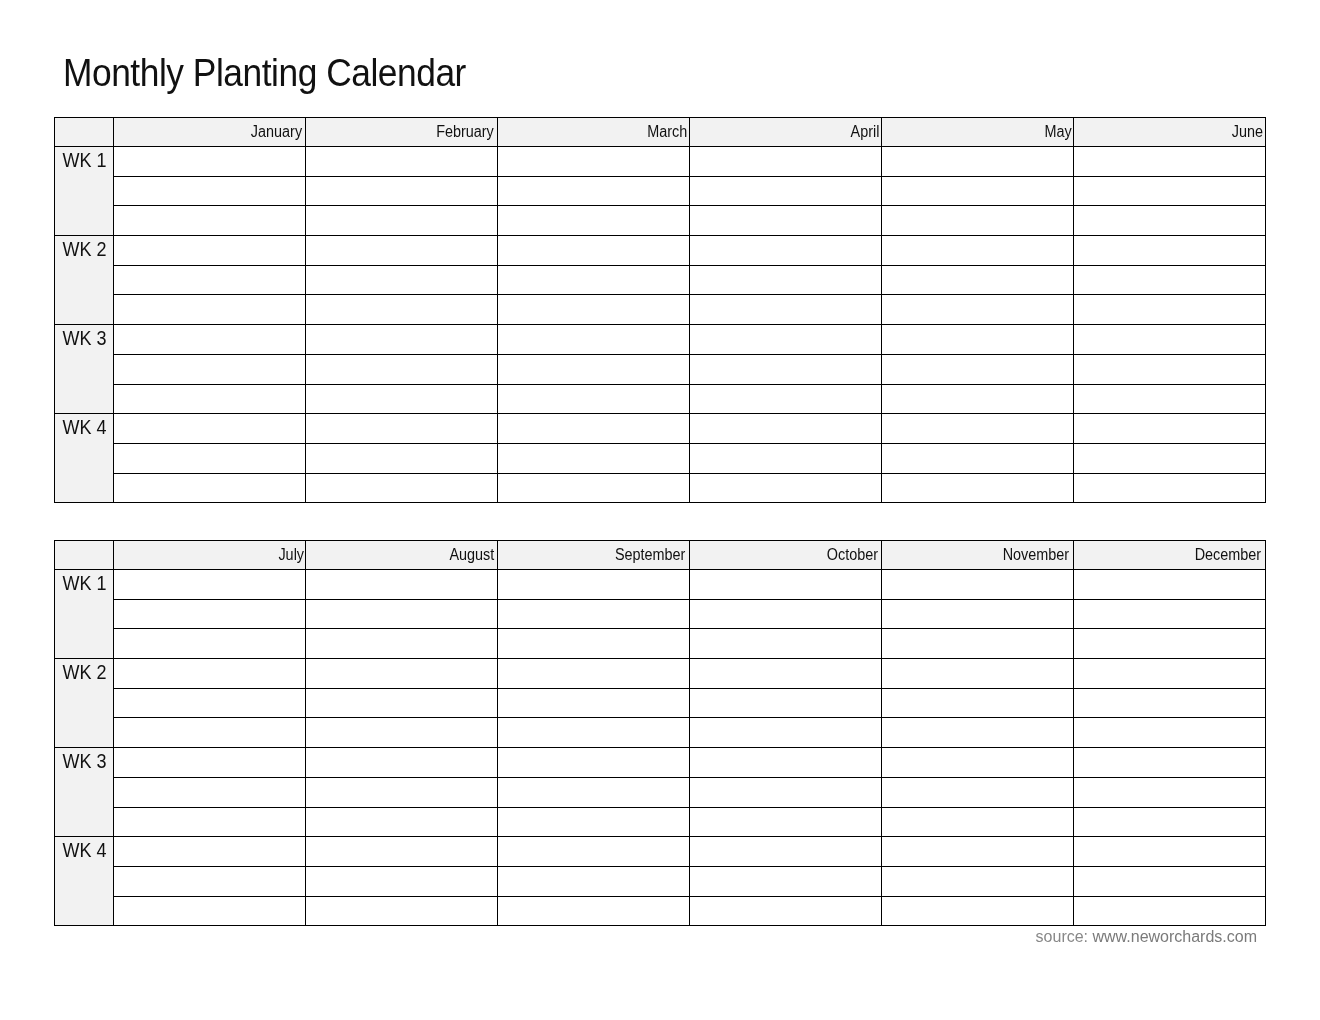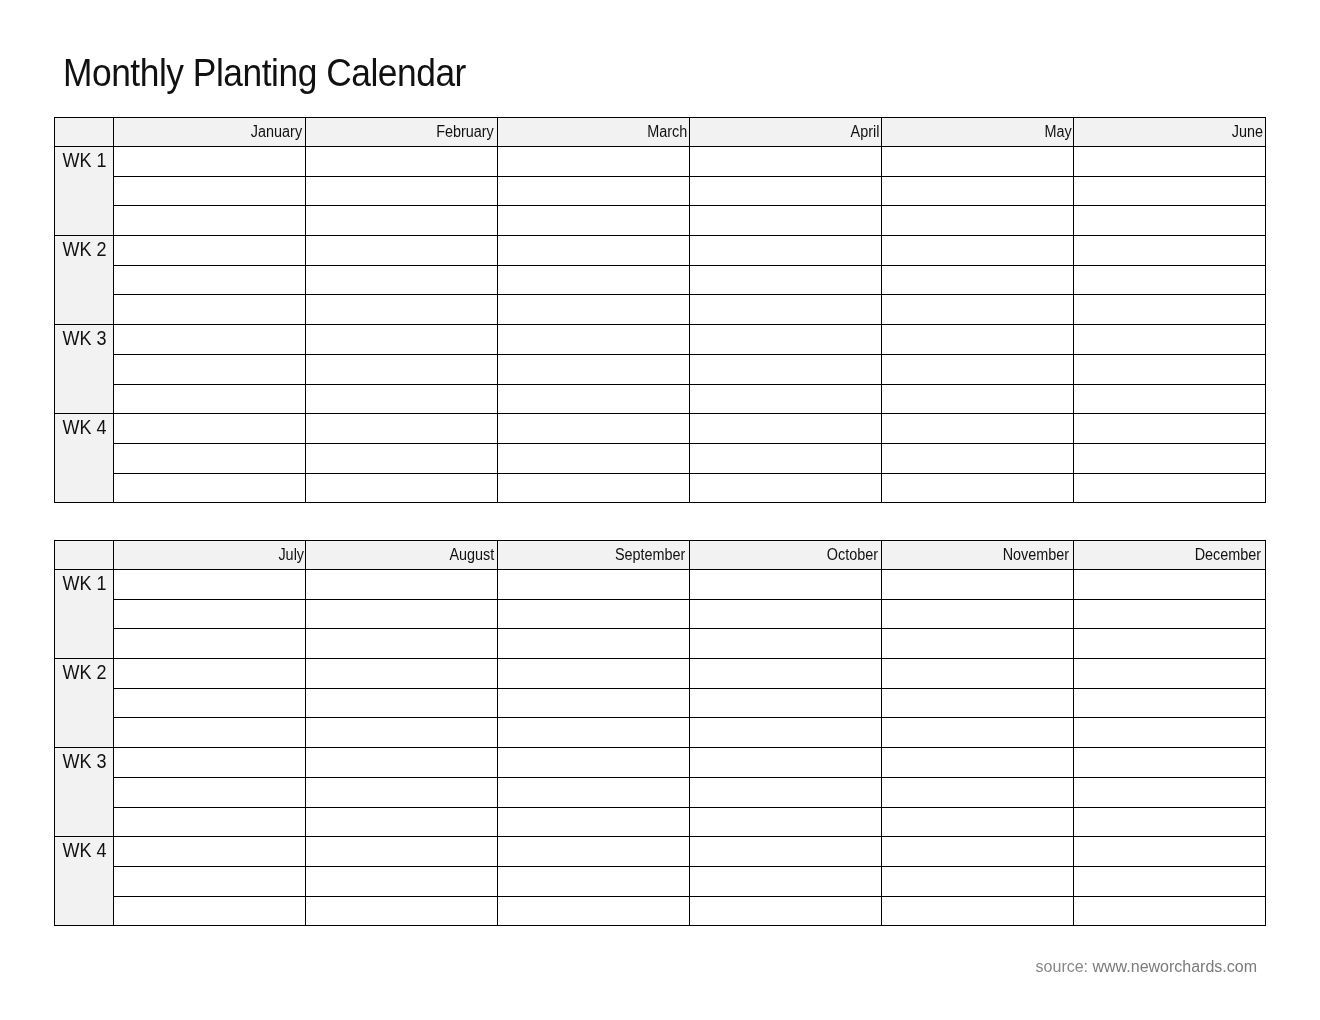--- a/index.html
+++ b/index.html
@@ -15,21 +15,21 @@
   .cal td { height: 28.7px; }
   .cal td.wk { background: #f2f2f2; vertical-align: top; font-size: 20px; text-align: center;
                padding-top: 2px; }
   .cal td.wk span { display: inline-block; transform: scaleX(0.9); }
   .cal col.c0 { width: 59px; }
   .cal col.cm { width: 192px; }
   #t1 { top: 117px; }
   #t2 { top: 532px; margin-top: 8px; }
   .source { position: absolute; right: 63px; top: 928px; font-size: 16px; color: #888; }
   .source b { color: #7a7a7a; font-weight: normal; }
-  .source span { display: inline-block; margin-top: 30px; }
+  .source span { display: inline-block; }
 </style>
 </head>
 <body>
 
 <h1 class="title">Monthly Planting Calendar</h1>
 
 <table class="cal" id="t1">
   <colgroup>
       <col class="c0">
       <col class="cm">

